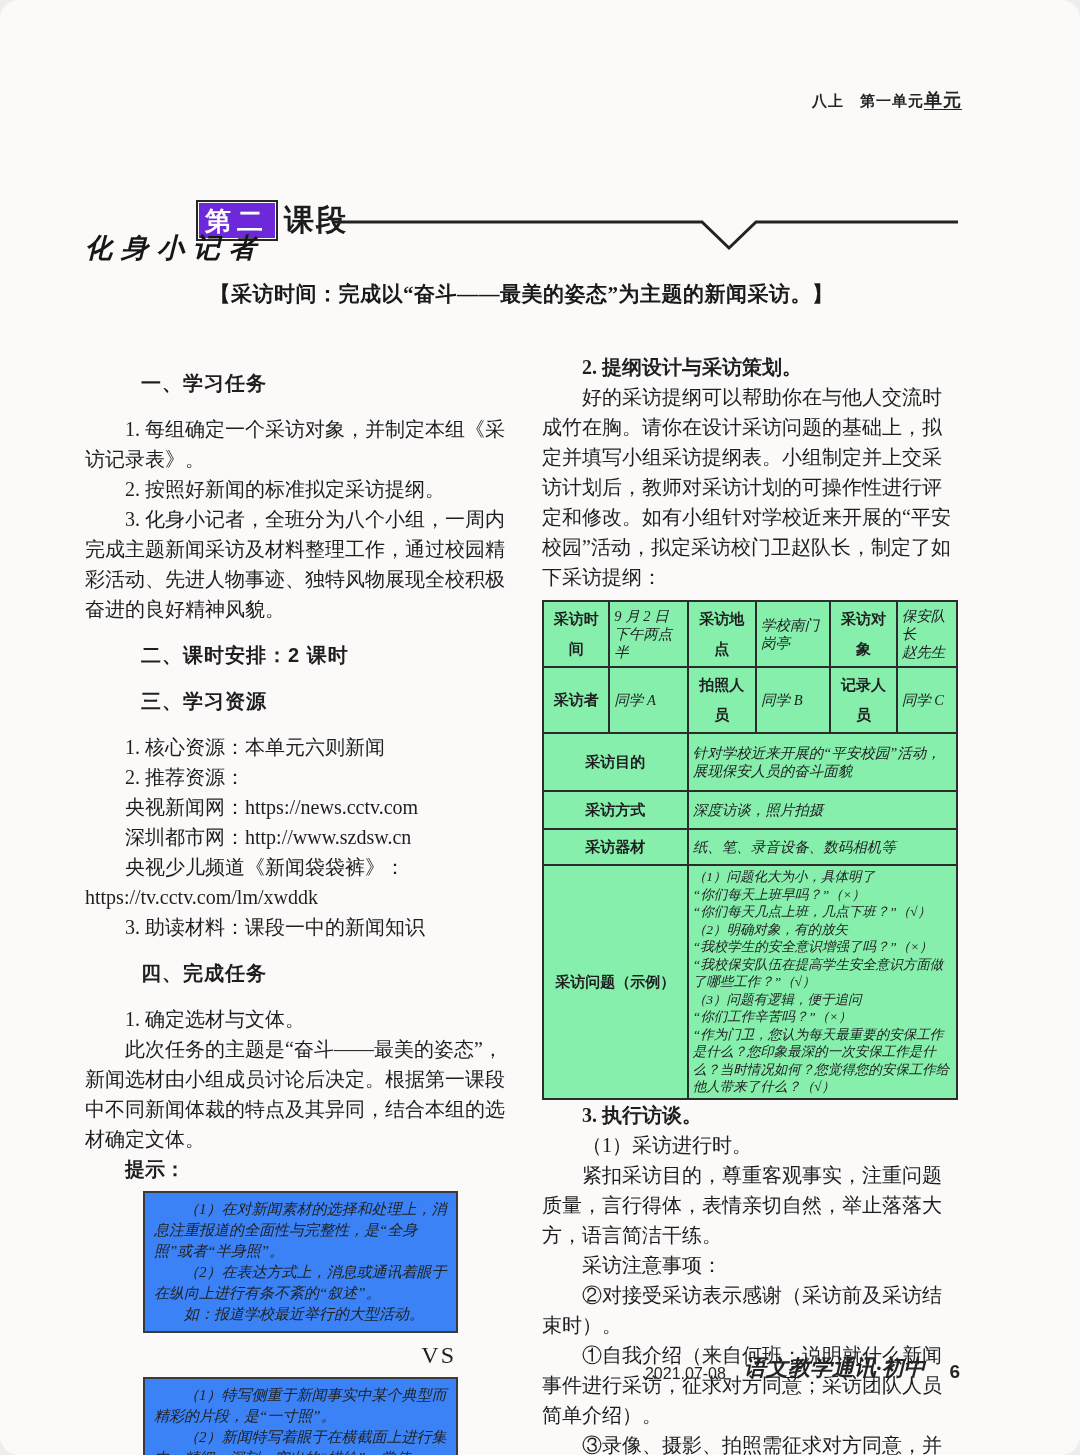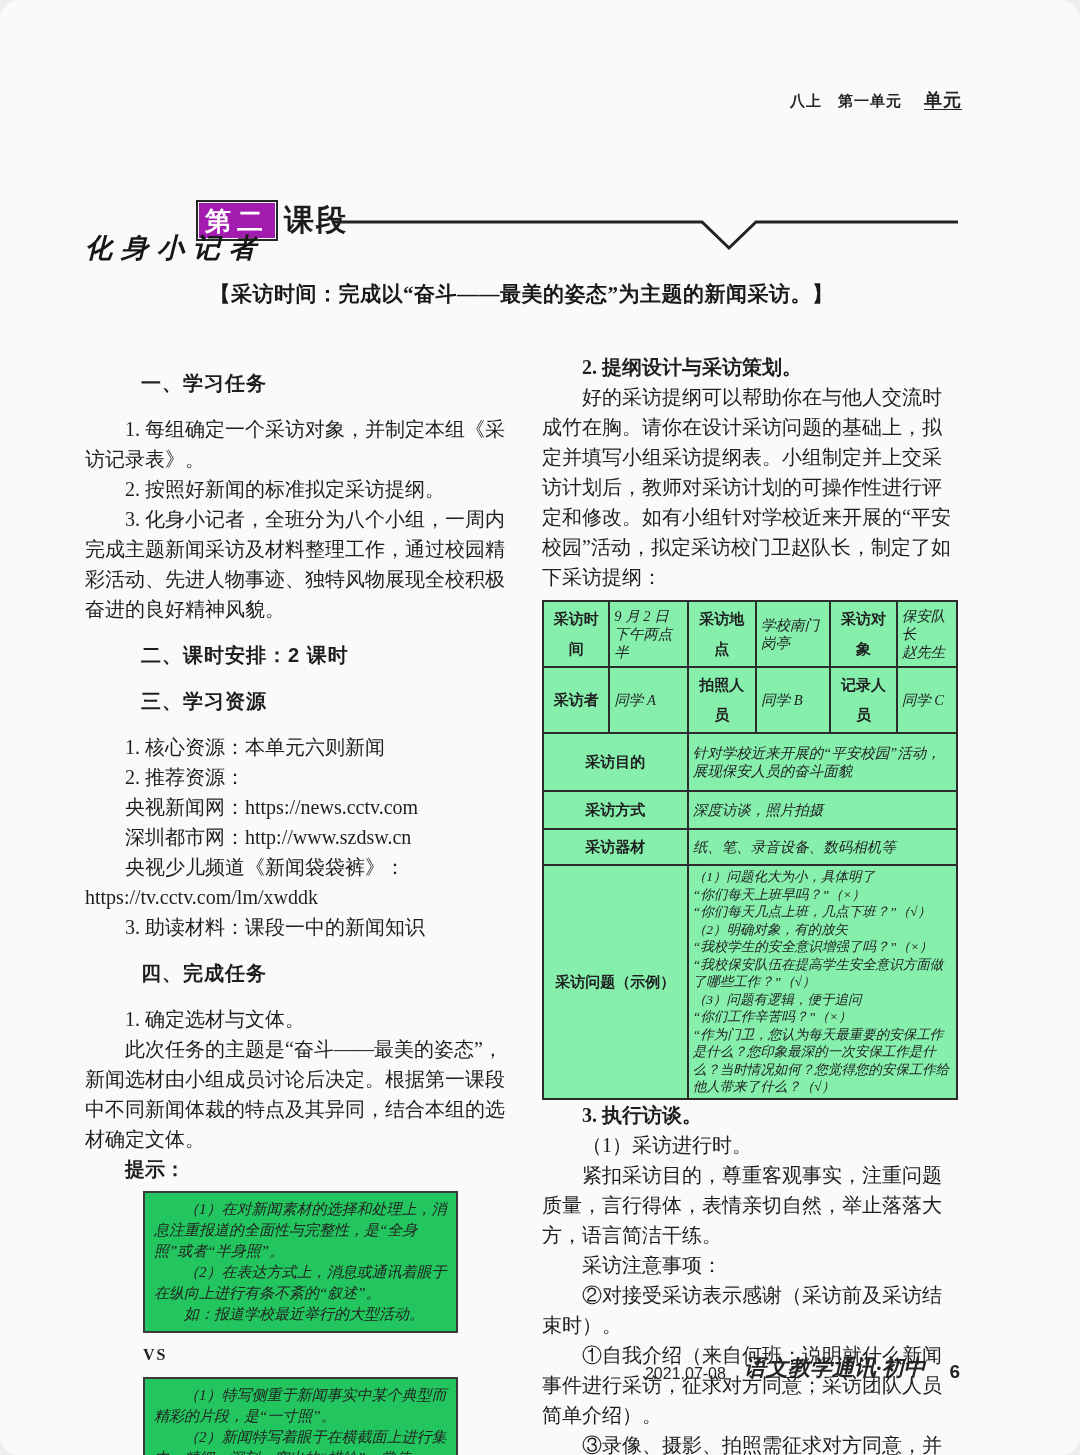--- a/index.html
+++ b/index.html
@@ -10,29 +10,29 @@
     border-radius:19px;
   }
   
   .running-head {
     position:absolute; top:88px; right:118px;
     font-family:"Liberation Sans","DejaVu Sans",sans-serif;
     font-size:15px; font-weight:700; color:#242424; letter-spacing:1px;
     display:flex; align-items:baseline;
   }
   .running-head .grade { margin-right:16px; }
-  .running-head .unit  { margin-right:22px; }
+  .running-head .unit  { }
   .running-head .tab {
     font-size:18px; font-weight:800; text-decoration:underline;
     text-underline-offset:3px;
   }
   
   .section-head { position:absolute; left:196px; top:200px; display:flex; align-items:center; }
   .badge {
-    display:inline-block; background:#a21caf; color:#ffffff;
+    display:inline-block; background:#6d28d9; color:#ffffff;
     font-family:"Liberation Sans","DejaVu Sans",sans-serif;
     font-weight:800; font-size:26px; line-height:1;
     padding:8px 9px 7px 9px; letter-spacing:6px;
     box-shadow: inset 0 0 0 2px #262626, inset 0 0 0 3px #ffffff;
   }
   .badge-suffix {
     font-family:"Liberation Sans","DejaVu Sans",sans-serif;
     font-weight:800; font-size:30px; margin-left:6px; letter-spacing:2px; color:#1c1c1c;
   }
   svg.rule { position:absolute; left:334px; top:206px; }
@@ -52,26 +52,26 @@
   .col p.sub { font-weight:600; }
   h3.sec {
     margin:16px; font-family:"Liberation Sans","DejaVu Sans",sans-serif;
     font-size:20px; line-height:30px; font-weight:700; text-indent:2em; letter-spacing:1px;
   }
   p.hint-label { font-family:"Liberation Sans","DejaVu Sans",sans-serif; font-weight:700; }
   
   .hint-box {
     margin:7px 0 0 58px; width:293px; border:2px solid #3a3a3a;
     padding:6px 9px; font-size:15px; line-height:21px; font-style:italic; color:#222;
-    background:#22c55e;
+    background:#3b82f6;
   }
   .hint-box p { margin:0; text-indent:2em; }
   .vs {
-    width:313px; margin:7px 0 3px 58px; text-align:left;
-    font-weight:700; font-size:16px; letter-spacing:2px; font-style:normal;
+    width:313px; margin:7px 0 3px 58px; text-align:right;
+    font-weight:400; font-size:24px; letter-spacing:2px; font-style:normal;
     font-family:"Liberation Serif","DejaVu Serif",serif;
   }
   
   table.interview {
     border-collapse:collapse; width:416px; margin:8px 0 0 0;
     table-layout:fixed; background:#86efac;
   }
   table.interview td { border:2px solid #2c2c2c; padding:2px 4px; vertical-align:middle; overflow:hidden; }
   td.lbl {
     font-family:"Liberation Sans","DejaVu Sans",sans-serif;

